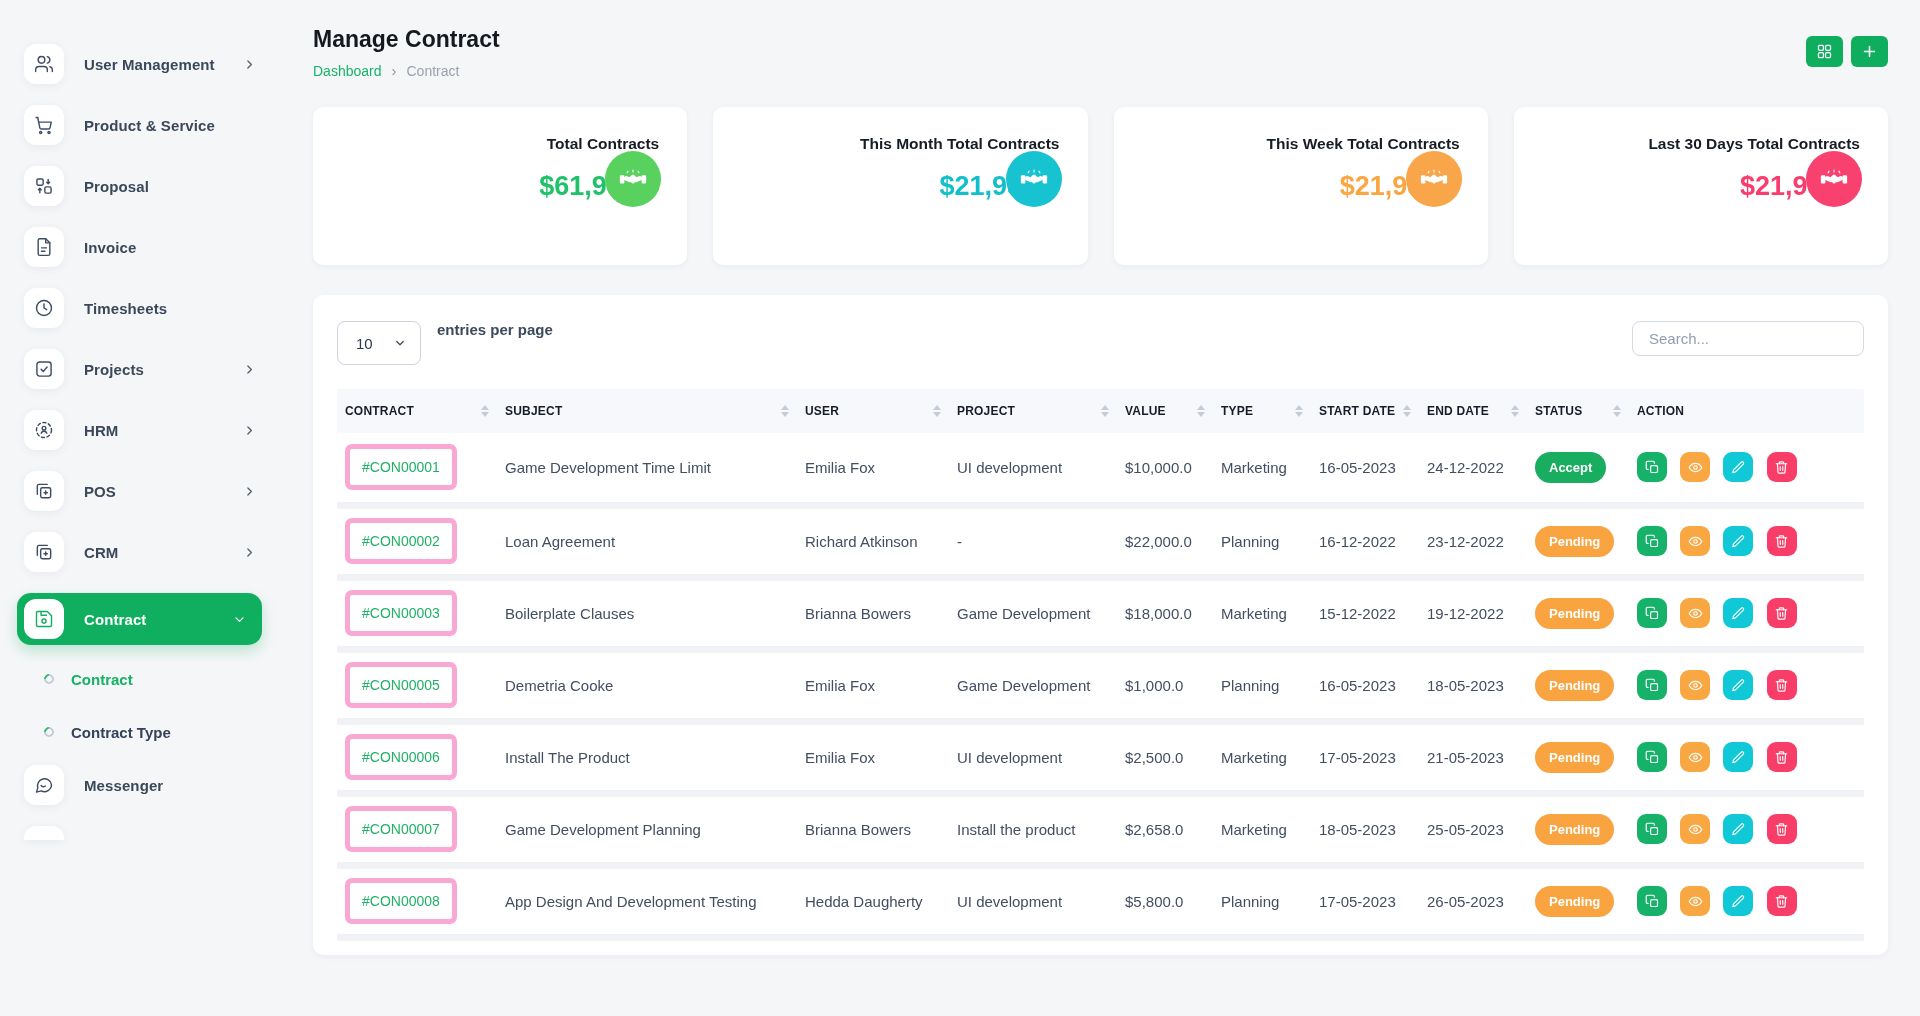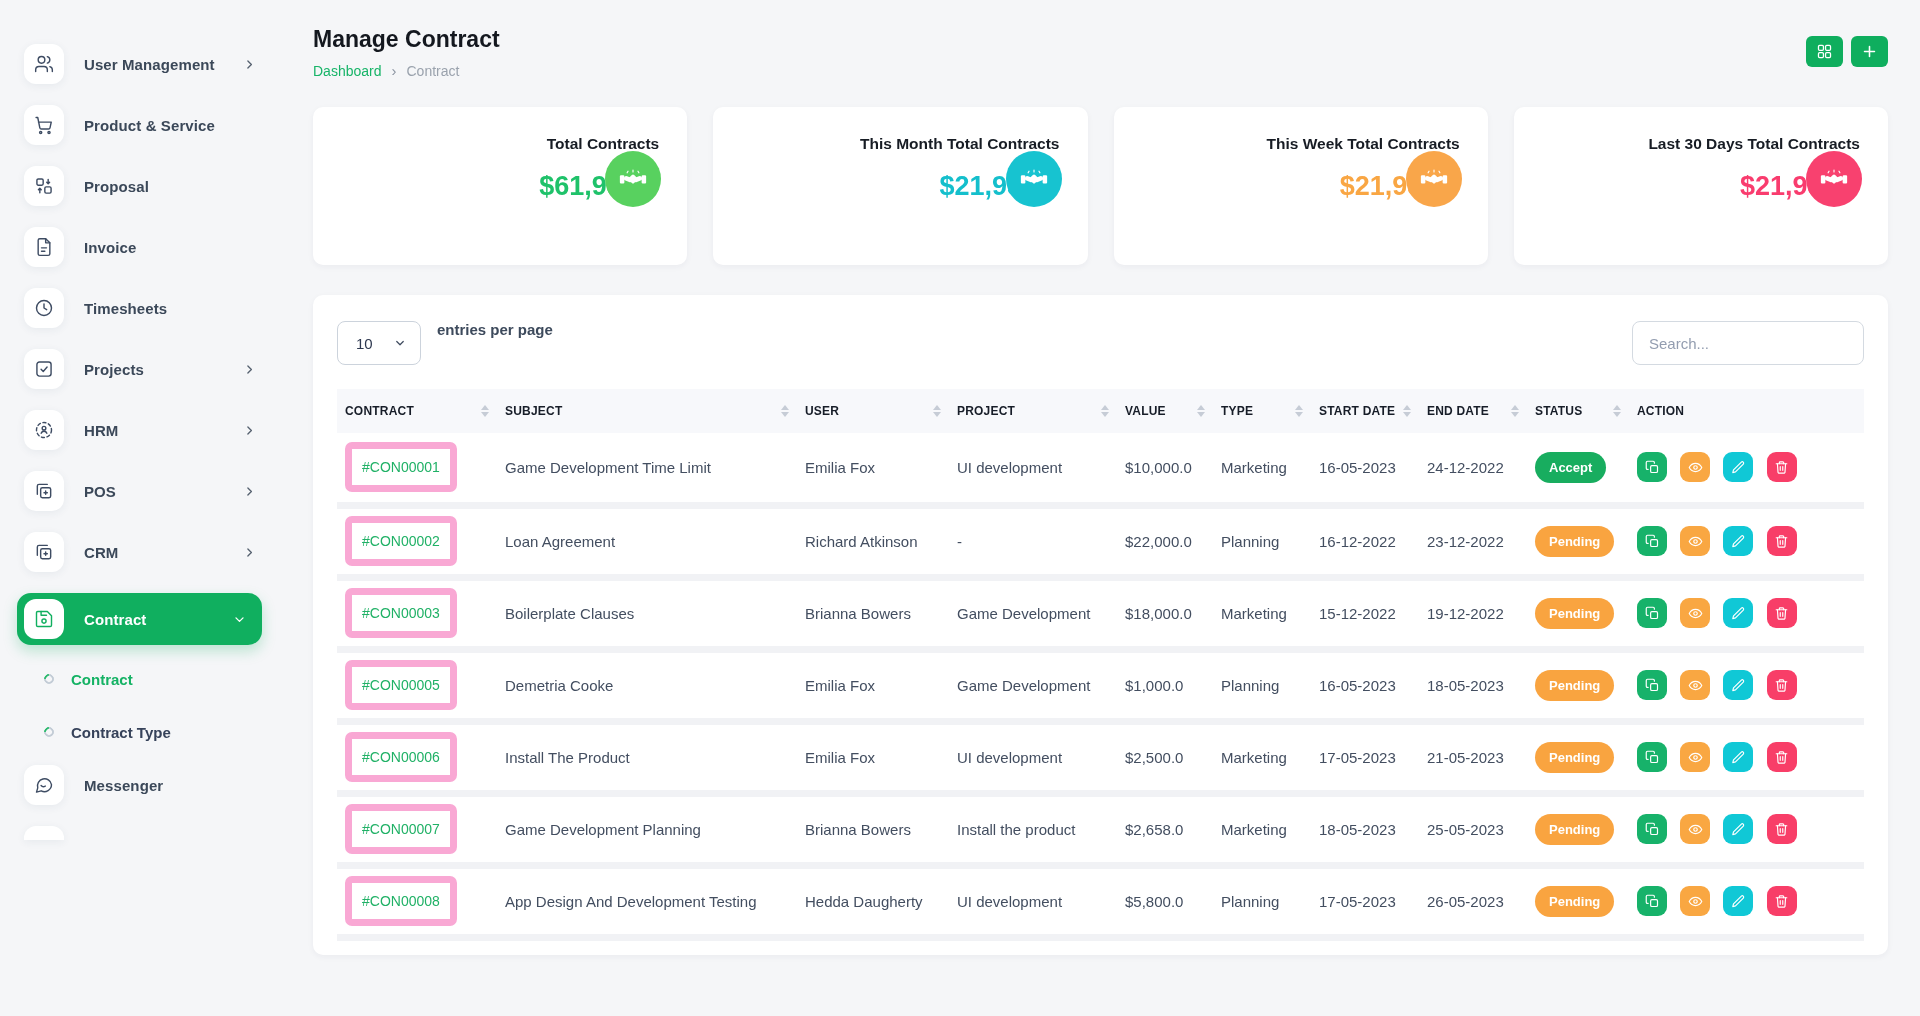--- a/index.html
+++ b/index.html
@@ -42,31 +42,31 @@
   .card-value { font-size:27px; font-weight:700; margin-top:18px; }
   .card-circle { position:absolute; right:26px; top:44px; width:56px; height:56px; border-radius:50%; display:flex; align-items:center; justify-content:center; }
   .card-circle svg { width:30px; height:30px; }
 
   
   .table-card { background:#fff; border-radius:10px; padding:26px 24px 0; box-shadow:0 2px 6px rgba(30,45,70,.05); min-height:660px; }
   .controls { display:flex; align-items:flex-start; margin-bottom:24px; }
   .select-box { display:flex; align-items:center; justify-content:space-between; width:84px; height:44px; border:1px solid #ccd3dc; border-radius:8px; padding:0 14px 0 18px; font-size:15px; color:#2e3950; cursor:pointer; background:#fff; }
   .select-box svg { width:12px; height:12px; color:#3e4a5e; }
   .entries-label { margin-left:16px; font-size:15px; font-weight:600; color:#3d4a5c; }
-  .search-input { margin-left:auto; width:232px; height:44px; border:1px solid #d4dae1; border-radius:8px; padding:0 16px; font-size:15px; color:#3d4a5c; font-family:"Liberation Sans", sans-serif; outline:none; background:#fff; }
+  .search-input { margin-left:auto; width:232px; height:35px; border:1px solid #d4dae1; border-radius:8px; padding:0 16px; font-size:15px; color:#3d4a5c; font-family:"Liberation Sans", sans-serif; outline:none; background:#fff; }
   .search-input::placeholder { color:#939db0; }
 
   table { width:100%; border-collapse:collapse; table-layout:fixed; }
   thead th { position:relative; background:#f7f8fb; height:44px; font-size:12px; font-weight:700; color:#171d28; text-align:left; padding:0 10px 0 8px; letter-spacing:.2px; }
   .sort { position:absolute; right:8px; top:50%; transform:translateY(-50%); display:flex; flex-direction:column; gap:2px; }
   .sort i { width:0; height:0; border-left:4px solid transparent; border-right:4px solid transparent; display:block; }
   .sort .up { border-bottom:5px solid #c6ccd6; }
   .sort .dn { border-top:5px solid #c6ccd6; }
   tbody td { height:72px; border-bottom:7px solid #f1f2f5; font-size:15px; color:#434e60; padding:0 10px 0 8px; vertical-align:middle; overflow:hidden; white-space:nowrap; text-overflow:ellipsis; }
-  .con-badge { display:inline-block; padding:10px 0; width:112px; text-align:center; border:7px solid #f9a8d4; border-radius:7px; color:#20b166; font-size:14px; background:#fff; cursor:pointer; }
+  .con-badge { display:inline-block; padding:10px 0; width:112px; text-align:center; border:5px solid #f9a8d4; border-radius:7px; color:#20b166; font-size:14px; background:#fff; cursor:pointer; }
   .status-badge { display:inline-block; min-width:66px; text-align:center; padding:8px 14px; border-radius:17px; color:#fff; font-size:13px; font-weight:600; }
   .actions-cell { white-space:nowrap; }
   .abtn { width:30px; height:30px; border:none; border-radius:9px; display:inline-flex; align-items:center; justify-content:center; margin-right:9px; cursor:pointer; color:#fff; vertical-align:middle; }
   .abtn svg { width:15px; height:15px; }
 </style>
 </head>
 <body>
 
 <svg width="0" height="0" style="position:absolute">
   <defs>

